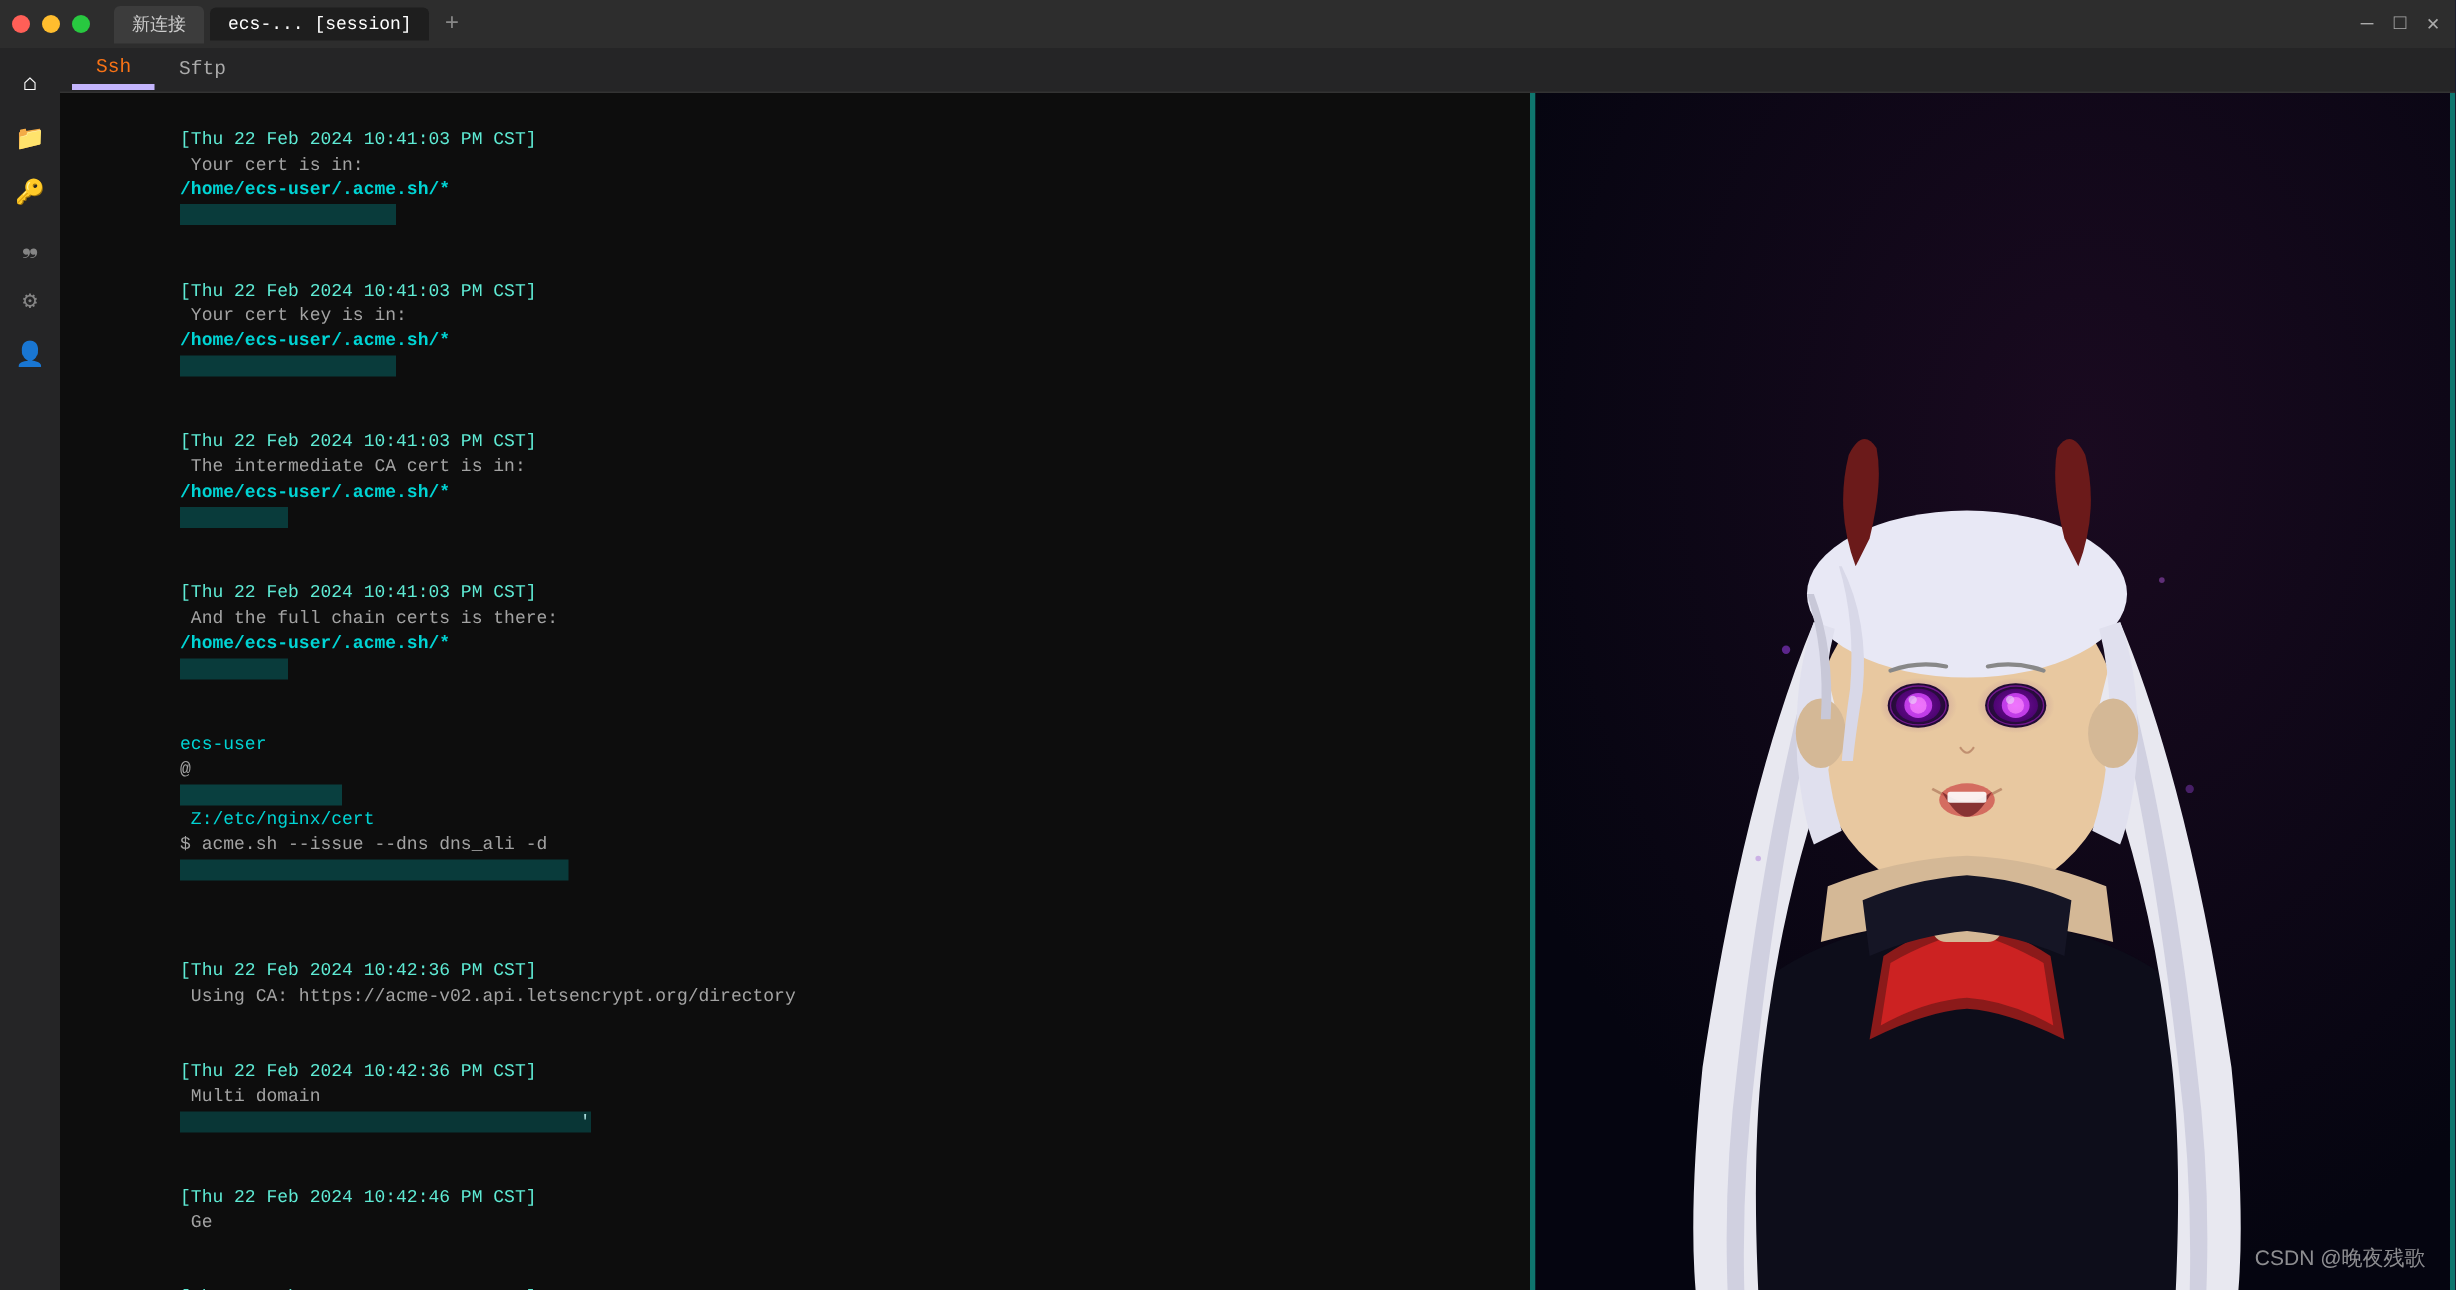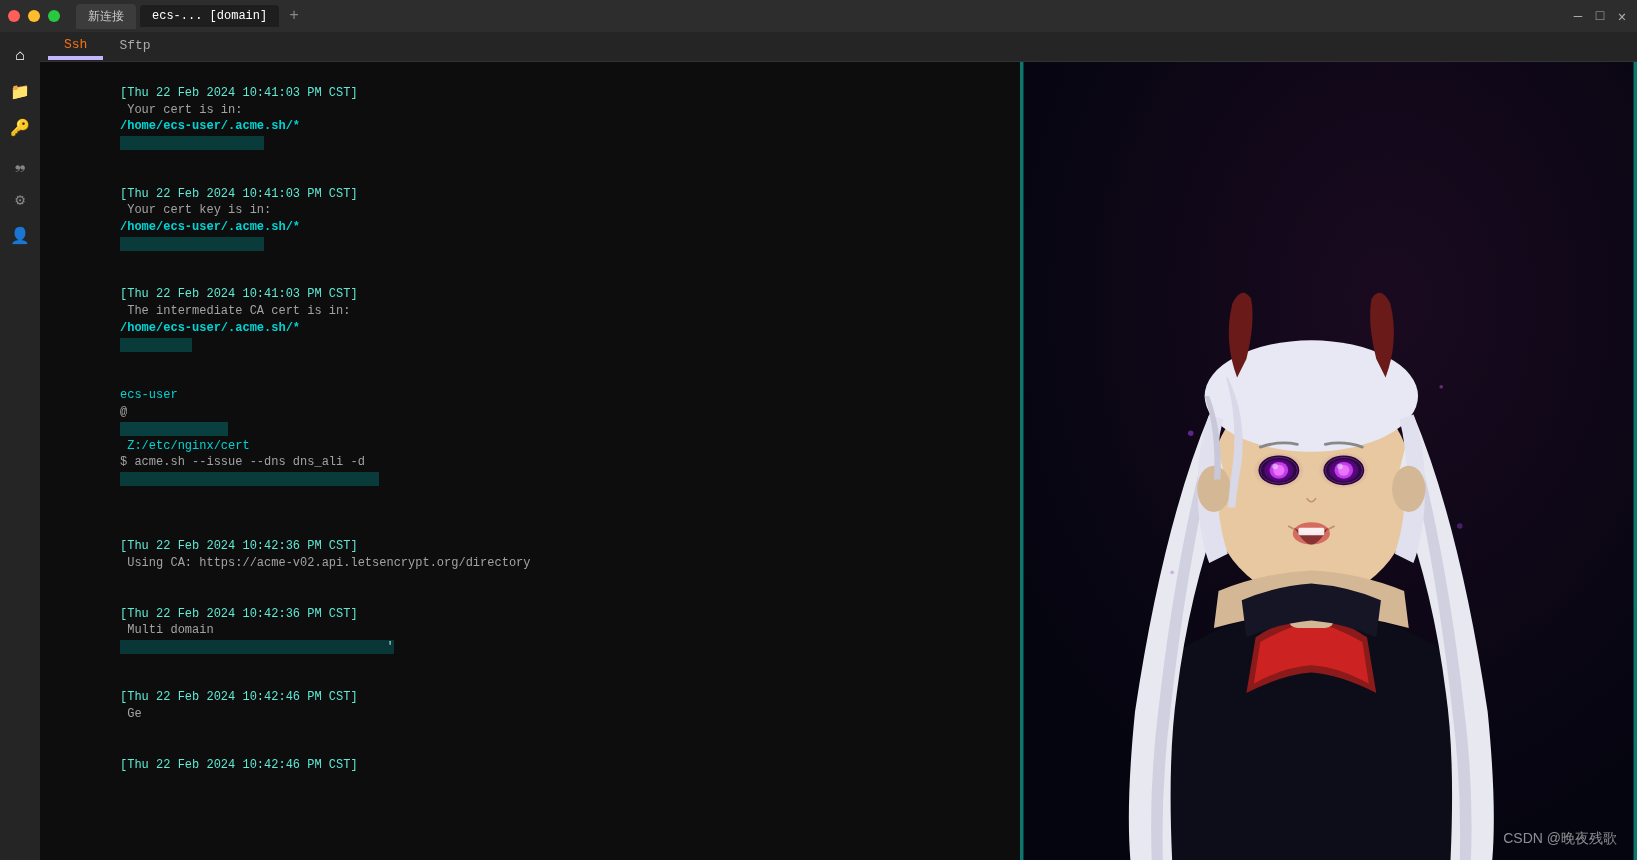--- a/index.html
+++ b/index.html
@@ -201,21 +201,21 @@
   <div id="titlebar-left">
     <span class="traffic-light tl-red"></span>
     <span class="traffic-light tl-yellow"></span>
     <span class="traffic-light tl-green"></span>
   </div>
   <div id="titlebar-center">
     <div class="tab-item">
       <span>新连接</span>
     </div>
     <div class="tab-item active">
-      <span>ecs-... [domain]</span>
+      <span>ecs-... [session]</span>
     </div>
     <span class="tab-plus">+</span>
   </div>
   <div id="titlebar-right">
     <span class="win-btn">—</span>
     <span class="win-btn">□</span>
     <span class="win-btn">✕</span>
   </div>
 </div>
 
@@ -249,20 +249,26 @@
         </span>
         <span class="t-line">
           <span class="t-timestamp">[Thu 22 Feb 2024 10:41:03 PM CST]</span>
           <span class="t-normal"> Your cert key is in: </span>
           <span class="t-cyan t-bold">/home/ecs-user/.acme.sh/*</span>
           <span class="sel-highlight t-cyan">                    </span>
         </span>
         <span class="t-line">
           <span class="t-timestamp">[Thu 22 Feb 2024 10:41:03 PM CST]</span>
           <span class="t-normal"> The intermediate CA cert is in: </span>
+          <span class="t-cyan t-bold">/home/ecs-user/.acme.sh/*</span>
+          <span class="sel-highlight t-cyan">          </span>
+        </span>
+        <span class="t-line">
+          <span class="t-timestamp">[Thu 22 Feb 2024 10:41:03 PM CST]</span>
+          <span class="t-normal"> And the full chain certs is there: </span>
           <span class="t-cyan t-bold">/home/ecs-user/.acme.sh/*</span>
           <span class="sel-highlight t-cyan">          </span>
         </span>
         <span class="t-line">
           <span class="t-cyan">ecs-user</span>
           <span class="t-normal">@</span>
           <span class="sel-highlight" style="background:rgba(0,180,180,0.3);color:#00cccc;">               </span>
           <span class="t-prompt-path"> Z:/etc/nginx/cert</span>
           <span class="t-normal">$ acme.sh --issue --dns dns_ali -d</span>
           <span class="sel-highlight t-cyan">                                    </span>

